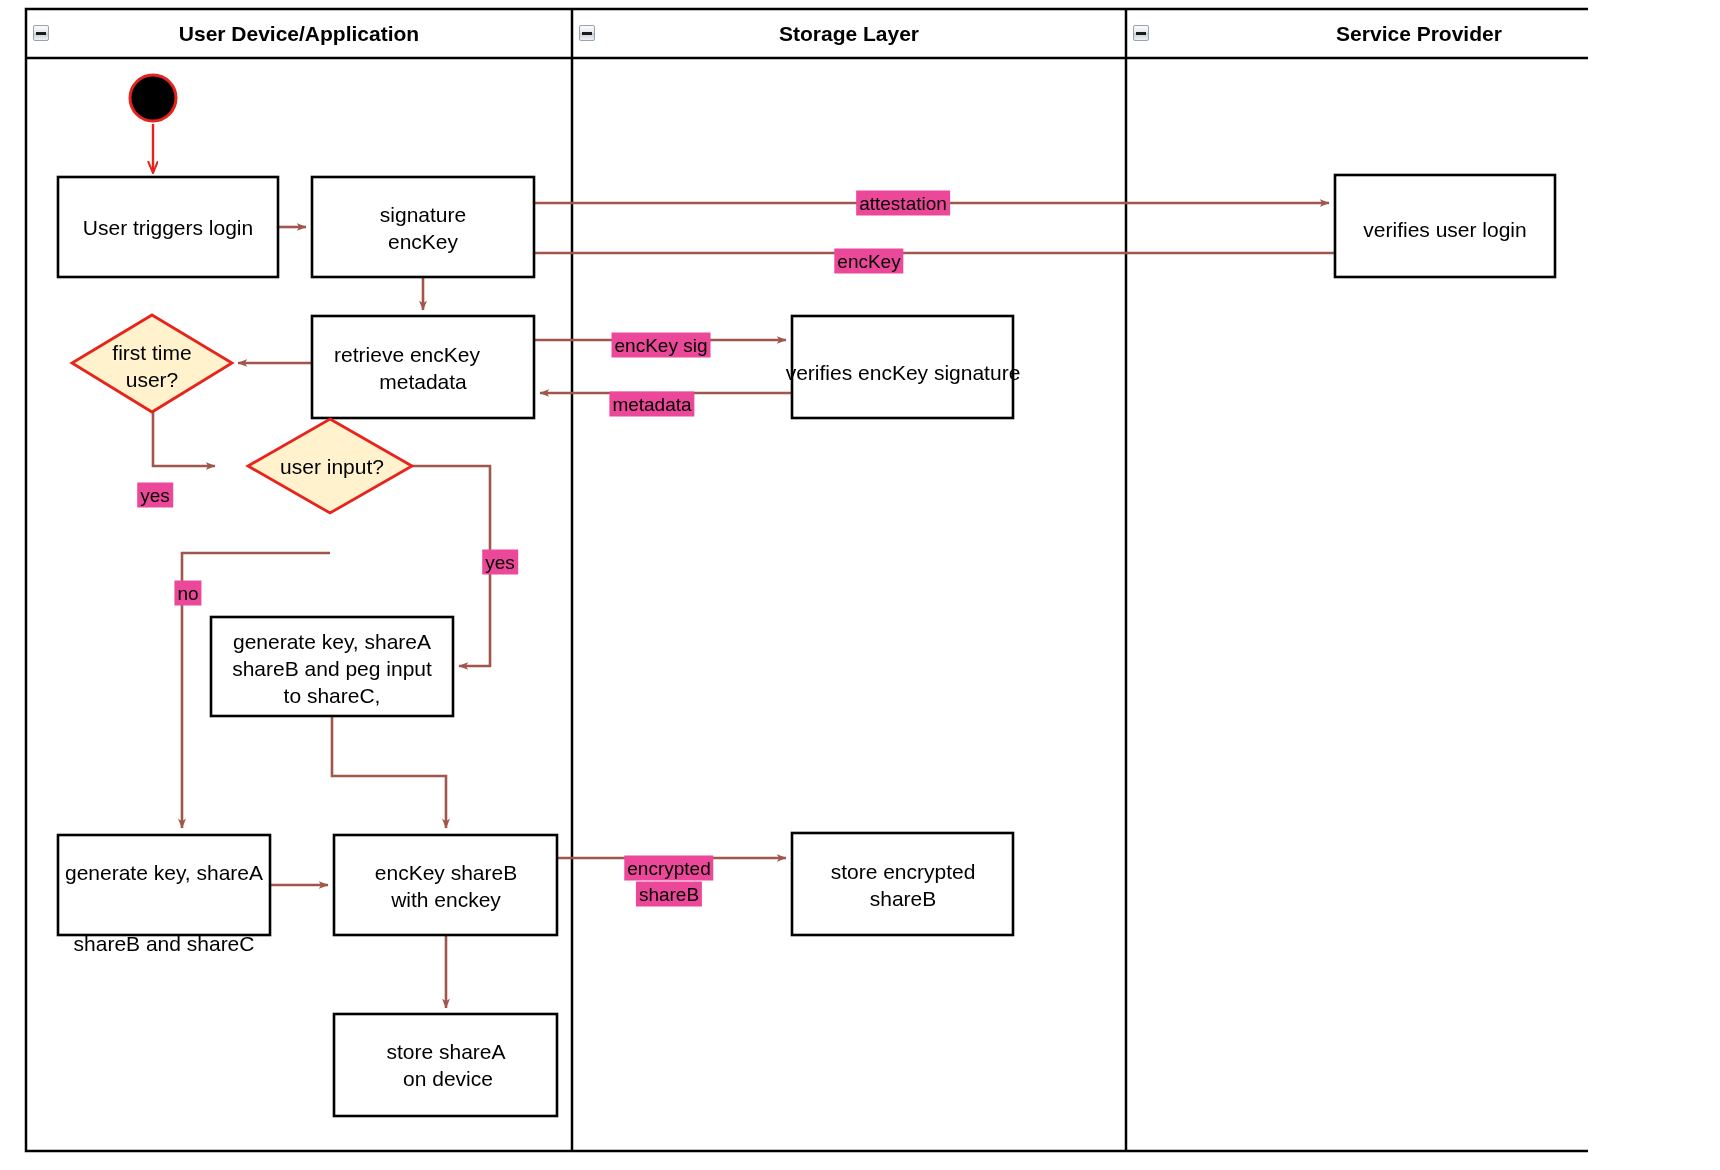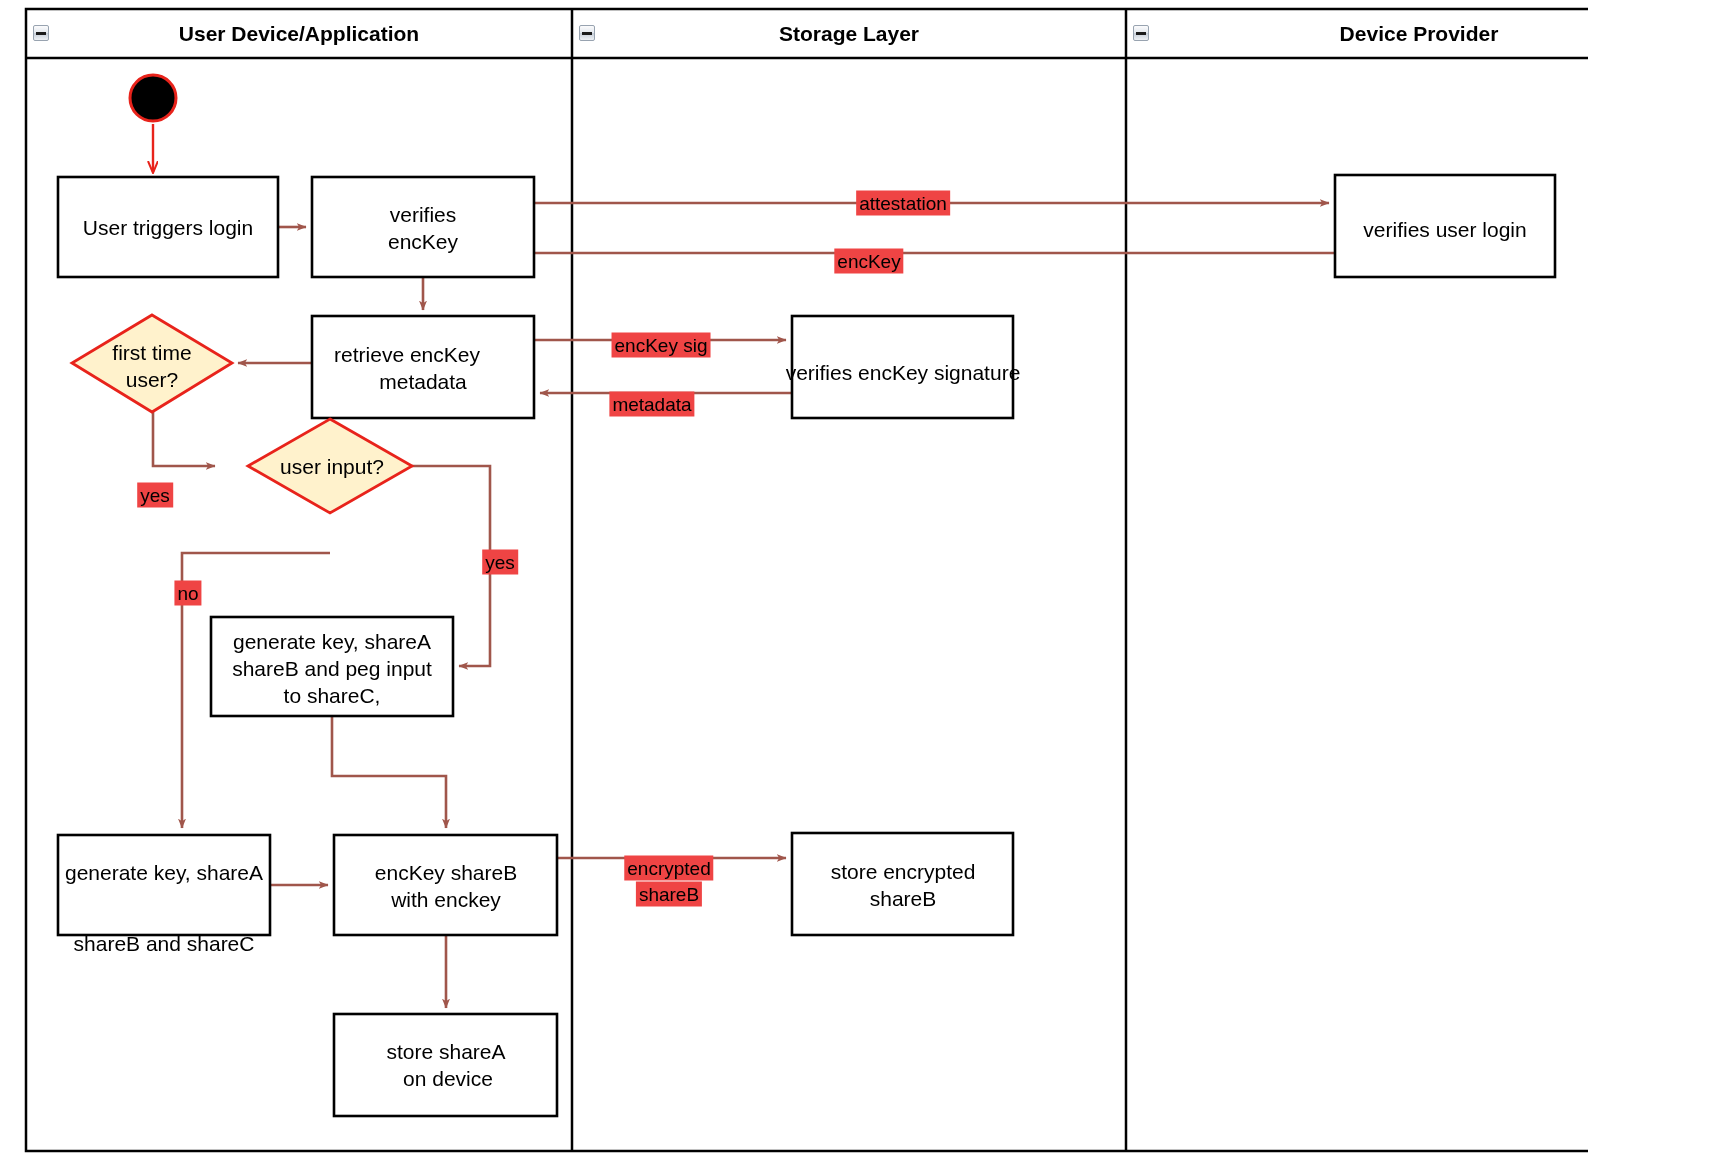--- a/index.html
+++ b/index.html
@@ -60,21 +60,21 @@
     transform: translate(-50%, -50%);
     pointer-events: none;
   }
   .edge-label {
     position: absolute;
     text-align: center;
     color: #000000;
     font-size: 19px;
     line-height: 25px;
     white-space: nowrap;
-    background: #ef4444;
+    background: #ec4899;
     padding: 0 3px;
     transform: translate(-50%, -50%);
   }
 </style>
 </head>
 <body>
 
 <div id="canvas">
 
   <svg class="layer" viewBox="0 0 1720 1170" xmlns="http://www.w3.org/2000/svg">
@@ -143,25 +143,25 @@
     <polygon points="152,315 232,363 152,412 72,363" fill="#fff2cc" stroke="#e8231b" stroke-width="2.8"></polygon>
     <polygon points="330,419 412,466 330,513 248,466" fill="#fff2cc" stroke="#e8231b" stroke-width="2.8"></polygon>
   </svg>
 
   <div class="collapse-btn" style="left:33px;  top:25px;"></div>
   <div class="collapse-btn" style="left:579px; top:25px;"></div>
   <div class="collapse-btn" style="left:1133px;top:25px;"></div>
 
   <div class="lane-header-title" style="left:299px;  top:22px;">User Device/Application</div>
   <div class="lane-header-title" style="left:849px;  top:22px;">Storage Layer</div>
-  <div class="lane-header-title" style="left:1419px; top:22px;">Device Provider</div>
+  <div class="lane-header-title" style="left:1419px; top:22px;">Service Provider</div>
 
   <div class="node-label" style="left:168px; top:227px;text-align:center;">User triggers login</div>
 
-  <div class="node-label" style="left:423px; top:214px;">verifies</div>
+  <div class="node-label" style="left:423px; top:214px;">signature</div>
   <div class="node-label" style="left:423px; top:241px;">encKey</div>
 
   <div class="node-label" style="left:407px; top:354px;">retrieve encKey</div>
   <div class="node-label" style="left:423px; top:381px;">metadata</div>
 
   <div class="node-label" style="left:152px; top:352px;">first time</div>
   <div class="node-label" style="left:152px; top:379px;">user?</div>
 
   <div class="node-label" style="left:332px; top:466px;">user input?</div>
 

